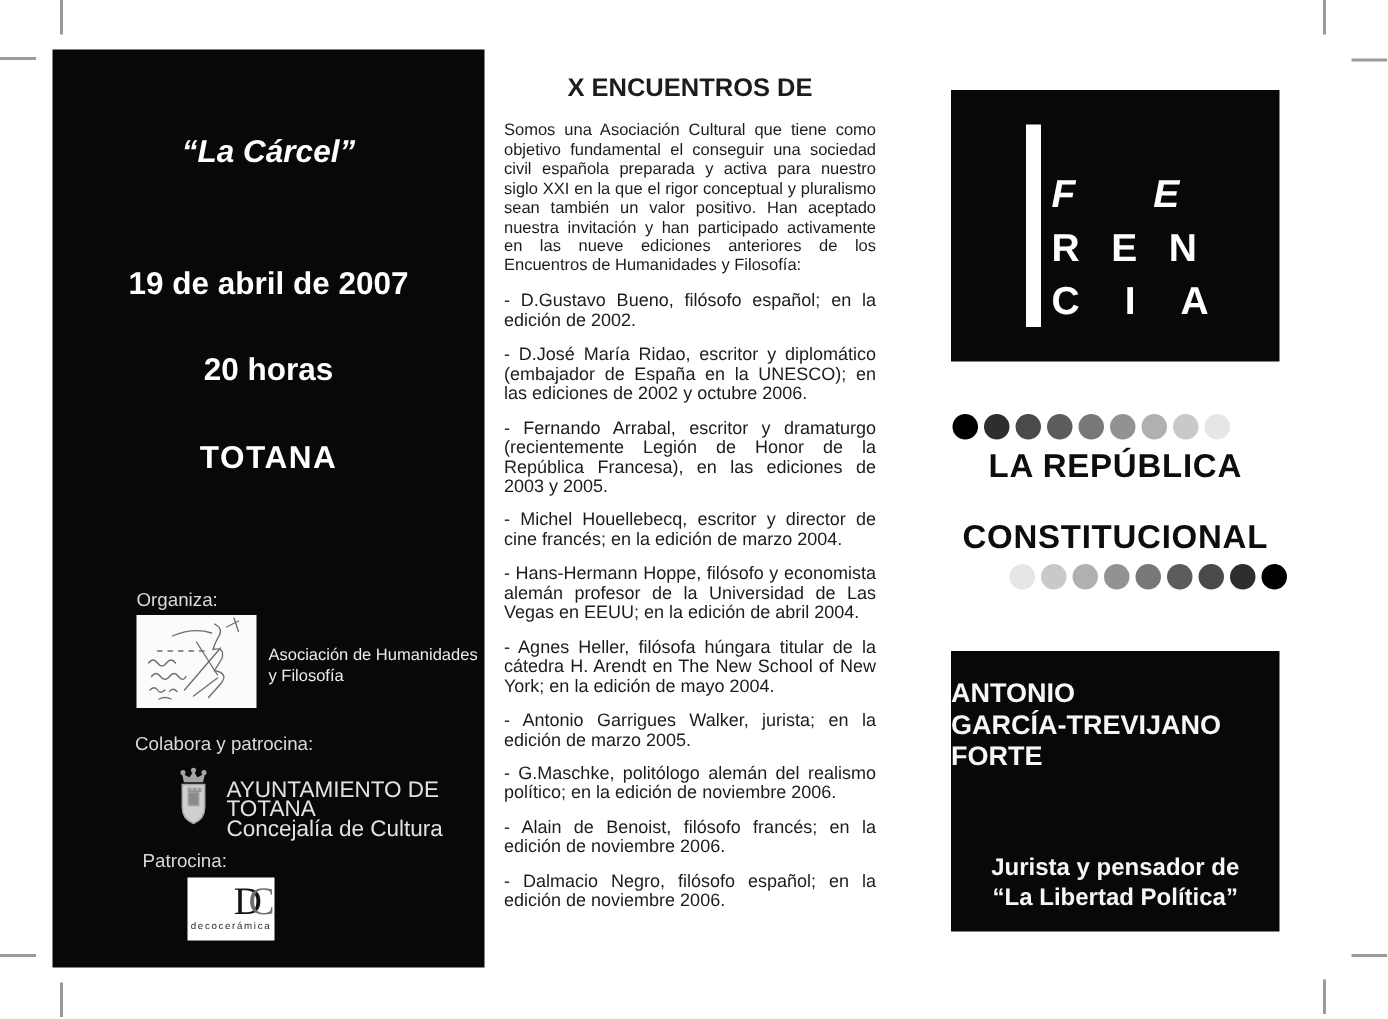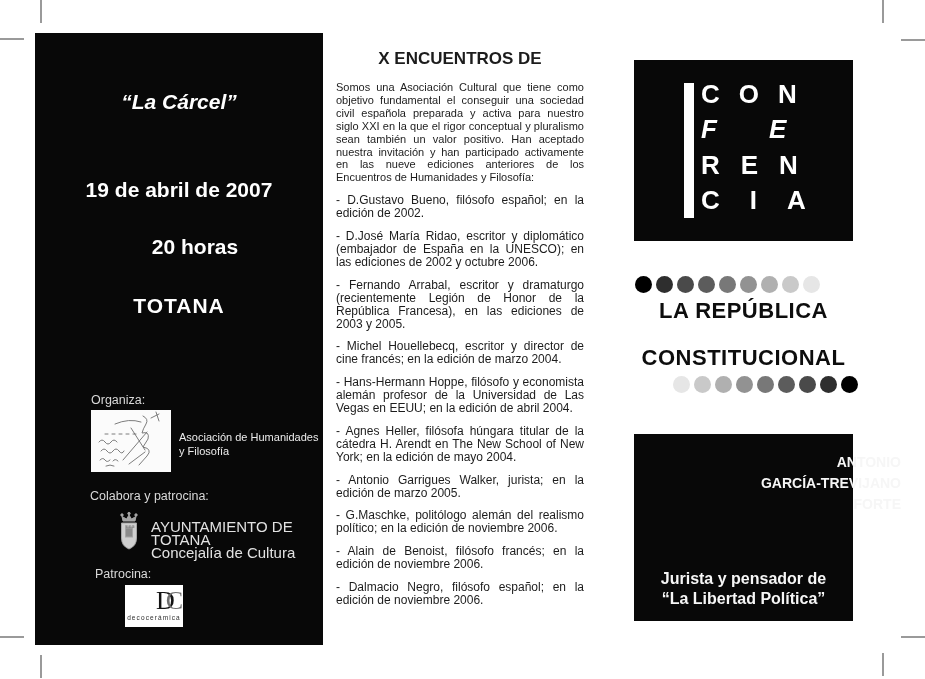--- a/index.html
+++ b/index.html
@@ -10,21 +10,21 @@
   .crop{position:absolute;background:#9a9a9a;}
   .crop.h{height:2px;width:24px;}
   .crop.v{width:2px;height:23px;}
 
   
   .panel-left{position:absolute;left:35px;top:33px;width:288px;height:612px;background:#080808;color:#ffffff;}
   .venue{position:absolute;top:56px;left:0;width:100%;text-align:center;
          font-size:21px;line-height:26px;font-weight:bold;}
   .venue .nick{font-style:italic;}
   .ev-date{position:absolute;top:145px;width:100%;text-align:center;font-size:21px;font-weight:bold;}
-  .ev-time{position:absolute;top:202px;width:100%;text-align:center;font-size:21px;font-weight:bold;padding-left:16px;}
+  .ev-time{position:absolute;top:202px;width:100%;text-align:center;font-size:21px;font-weight:bold;}
   .ev-city{position:absolute;top:261px;width:100%;text-align:center;font-size:21px;font-weight:bold;letter-spacing:1px;}
   .lbl{position:absolute;font-size:12.5px;color:#d9d9d9;}
   .org-label{left:56px;top:360px;}
   .colab-label{left:55px;top:456px;}
   .patro-label{left:60px;top:534px;}
   .sketch-box{position:absolute;left:56px;top:377px;width:80px;height:62px;background:#fbfbfb;}
   .asoc{position:absolute;left:144px;top:397px;font-size:11px;line-height:14px;color:#ececec;}
   .shield{position:absolute;left:82px;top:478px;}
   .ayto{position:absolute;left:116px;top:487px;font-size:15px;line-height:13px;color:#e2e2e2;}
   .dc-box{position:absolute;left:90px;top:552px;width:58px;height:42px;background:#ffffff;color:#111;}
@@ -49,22 +49,22 @@
   .ls-d{letter-spacing:30px;top:125px;}
   .dots-row{position:absolute;display:flex;gap:4px;}
   .dots-row.top{left:635px;top:276px;}
   .dots-row.bottom{left:673px;top:376px;}
   .dot{width:17px;height:17px;border-radius:50%;}
   .r-title{position:absolute;left:634px;width:219px;text-align:center;color:#0d0d0d;
            font-size:22px;font-weight:bold;letter-spacing:0.5px;white-space:nowrap;}
   .r-title.l1{top:298px;}
   .r-title.l2{top:345px;}
   .speaker-box{position:absolute;left:634px;top:434px;width:219px;height:187px;background:#080808;color:#f6f6f6;}
-  .speaker-name{position:absolute;top:18px;width:100%;text-align:right;
-                font-size:14px;line-height:21px;font-weight:bold;margin-left:48px;}
+  .speaker-name{position:absolute;top:18px;width:100%;text-align:left;
+                font-size:18px;line-height:21px;font-weight:bold;}
   .speaker-tagline{position:absolute;top:135px;width:100%;text-align:center;
                    font-size:16px;line-height:20px;font-weight:bold;}
 </style>
 </head>
 <body>
 
 <div class="page">
 
   <div class="crop v" style="left:40px;top:0;"></div>
   <div class="crop h" style="left:0;top:38px;"></div>
@@ -144,21 +144,20 @@
     <p class="item">- Hans-Hermann Hoppe, filósofo y economista alemán profesor de la Universidad de Las Vegas en EEUU; en la edición de abril 2004.</p>
     <p class="item">- Agnes Heller, filósofa húngara titular de la cátedra H. Arendt en The New School of New York; en la edición de mayo 2004.</p>
     <p class="item">- Antonio Garrigues Walker, jurista; en la edición de marzo 2005.</p>
     <p class="item">- G.Maschke, politólogo alemán del realismo político; en la edición de noviembre 2006.</p>
     <p class="item">- Alain de Benoist, filósofo francés; en la edición de noviembre 2006.</p>
     <p class="item">- Dalmacio Negro, filósofo español; en la edición de noviembre 2006.</p>
   </section>
 
   <div class="conf-box">
     <div class="conf-bar"></div>
-    <div class="conf-line ls-a">CON</div>
     <div class="conf-line ls-b">FE</div>
     <div class="conf-line ls-c">REN</div>
     <div class="conf-line ls-d">CIA</div>
   </div>
 
   <div class="dots-row top">
     <span class="dot" style="background-color: rgb(0, 0, 0);"></span>
     <span class="dot" style="background-color: rgb(46, 46, 46);"></span>
     <span class="dot" style="background-color: rgb(74, 74, 74);"></span>
     <span class="dot" style="background-color: rgb(92, 92, 92);"></span>

